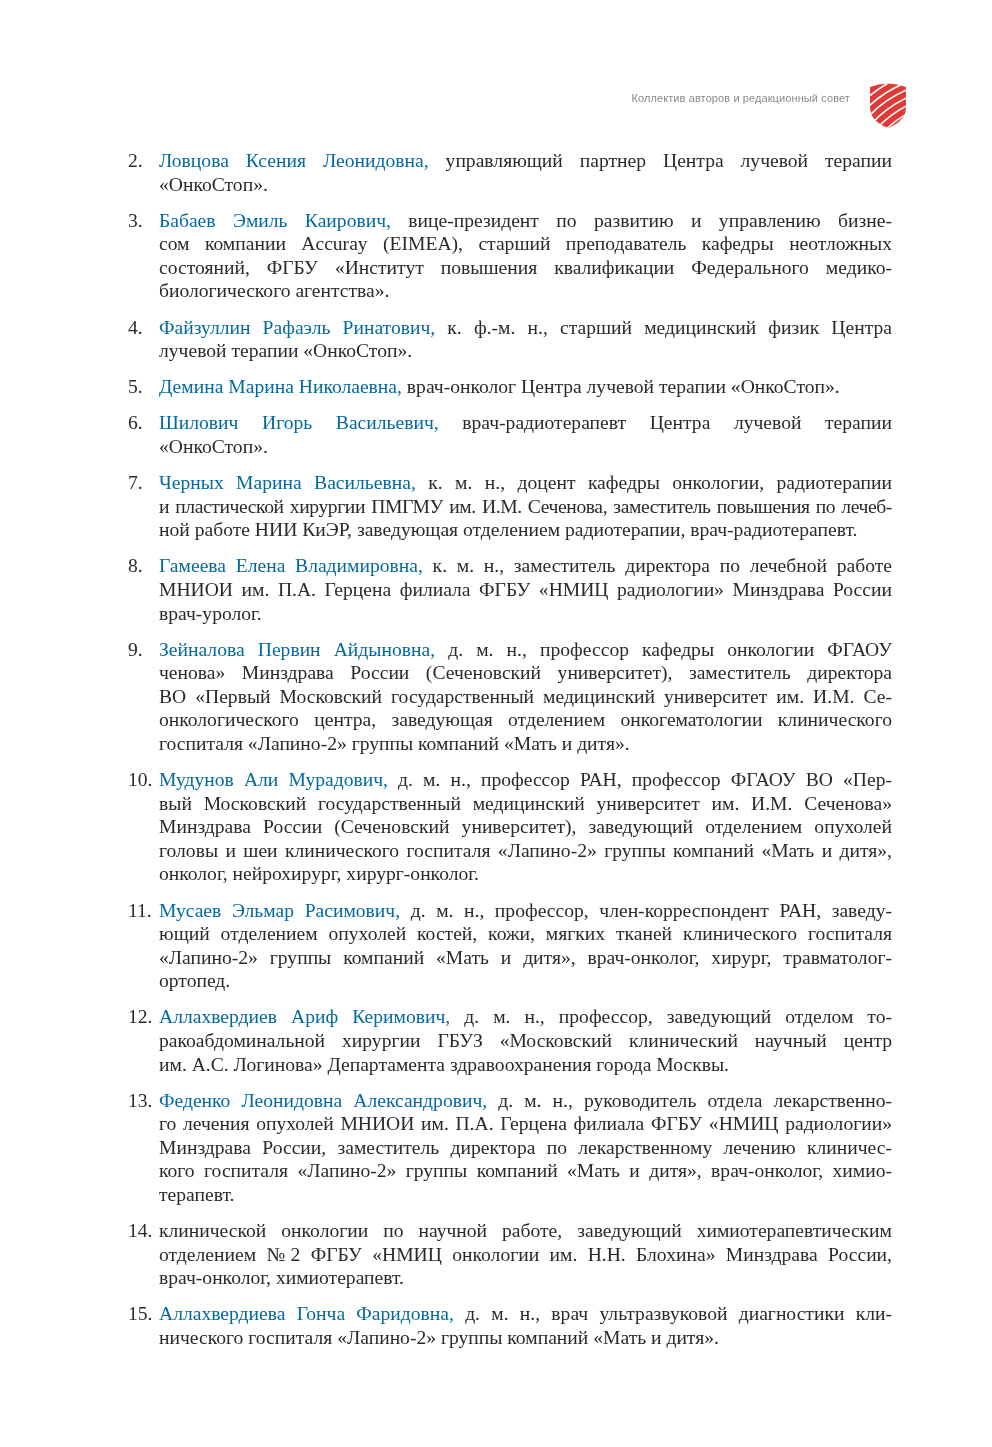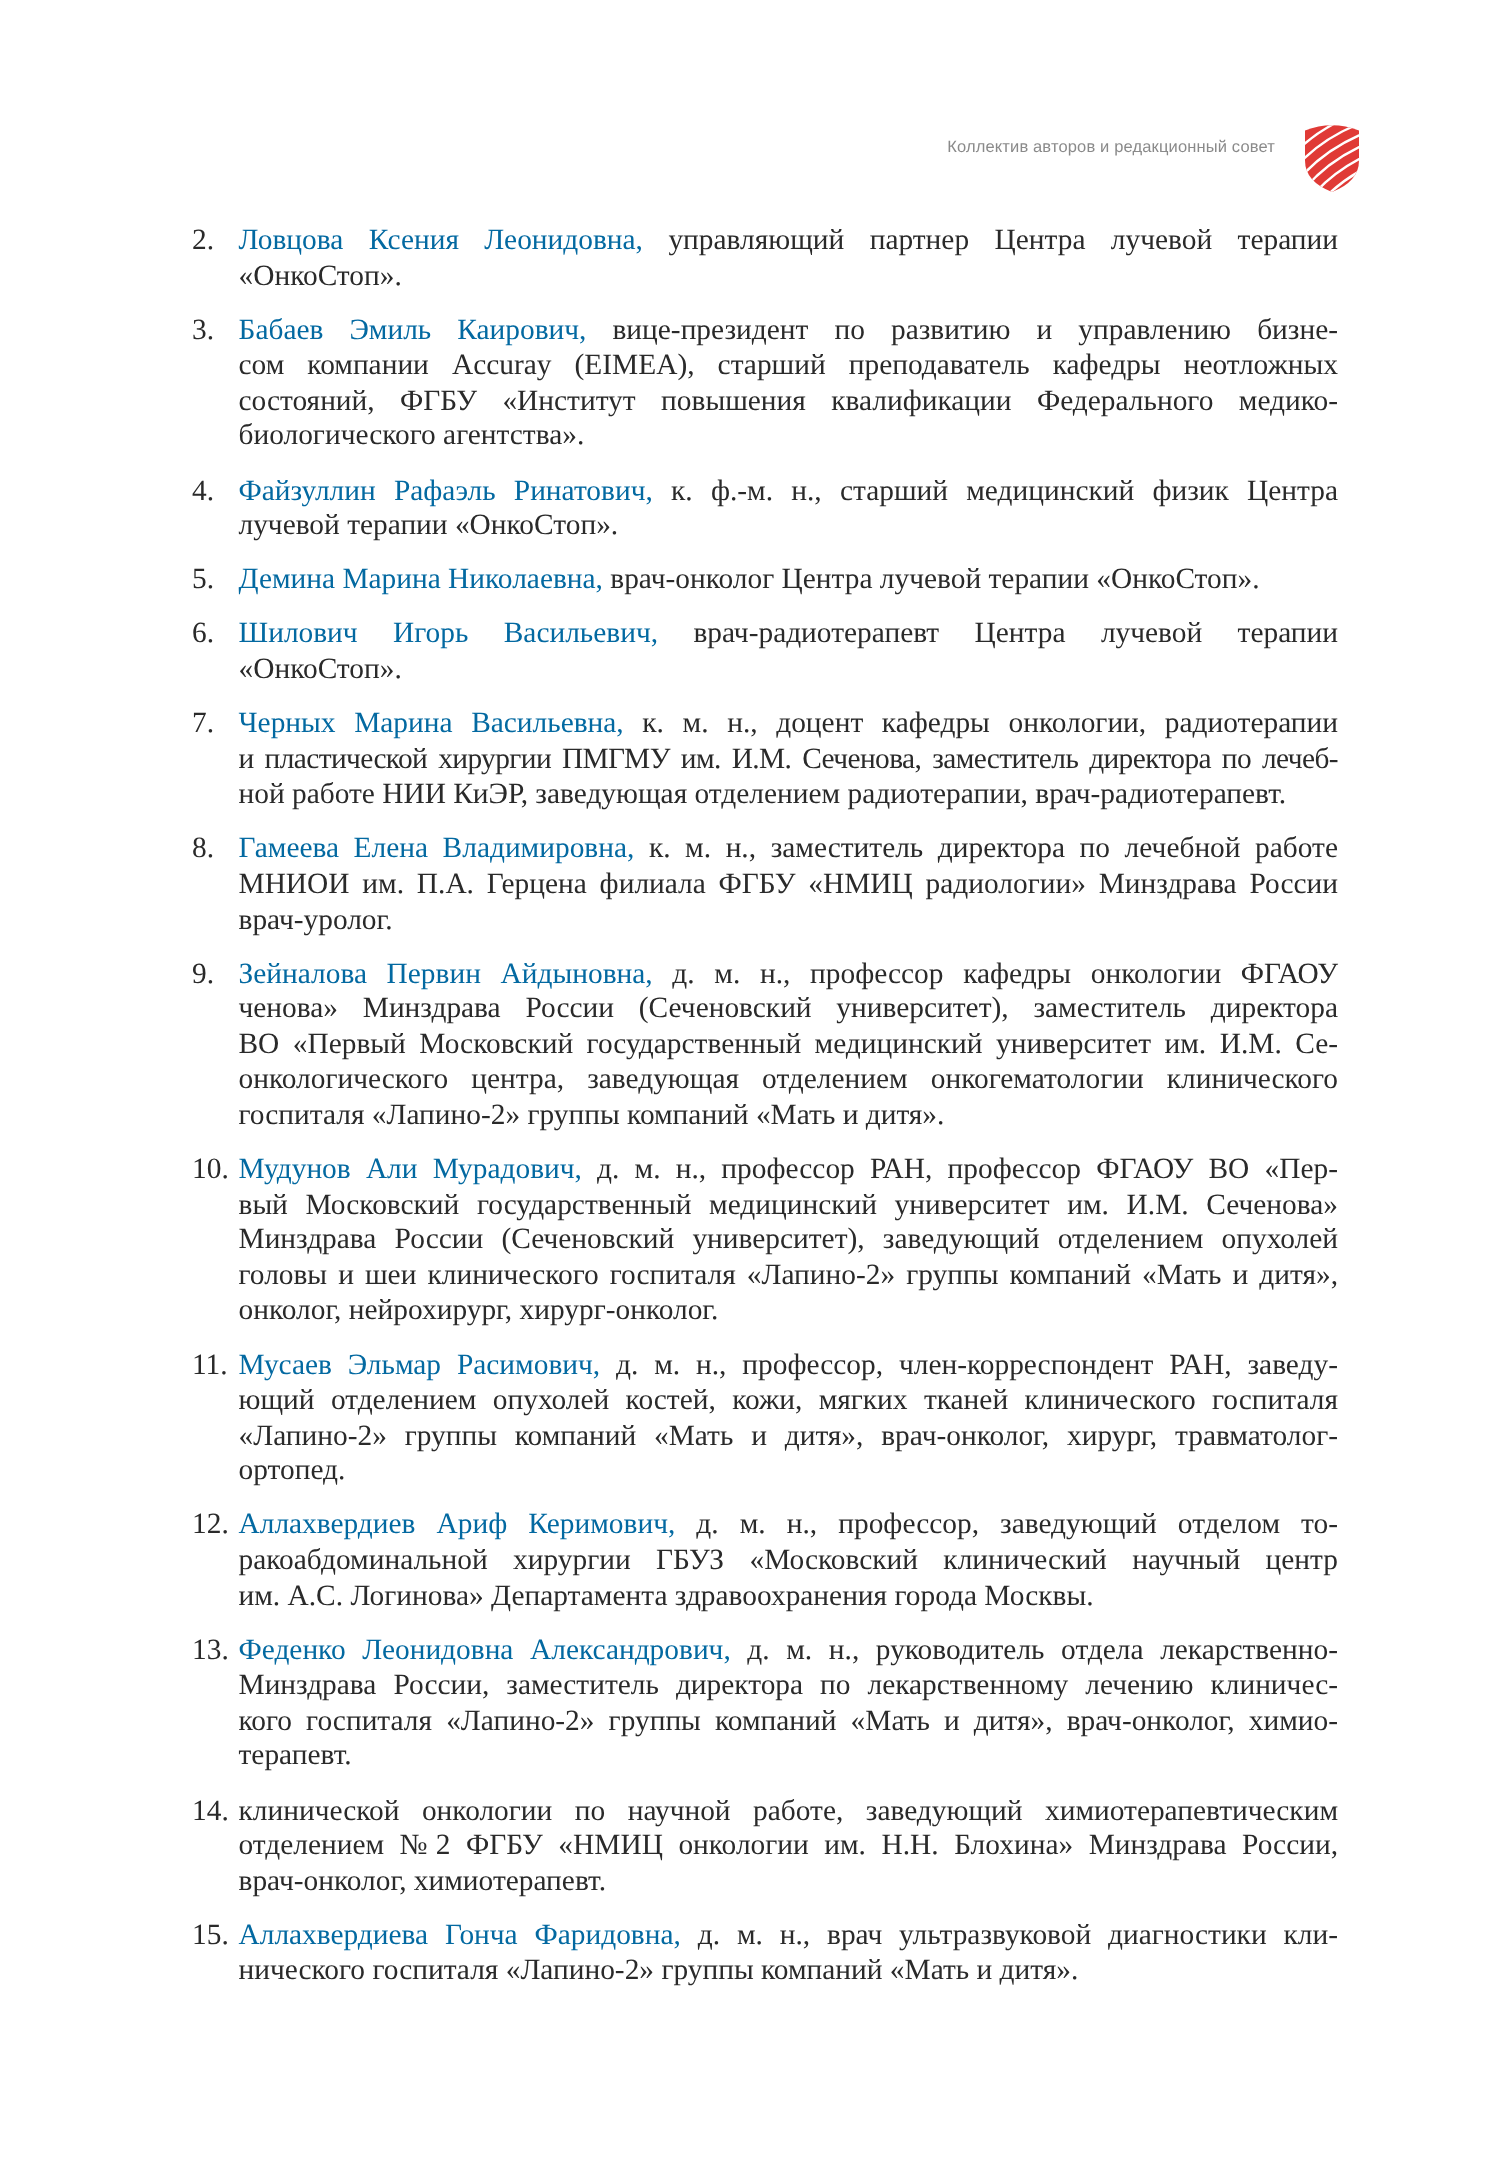--- a/index.html
+++ b/index.html
@@ -71,21 +71,21 @@
         <span class="line last"><span class="name">Демина Марина Николаевна,</span><span>&nbsp;врач-онколог Центра лучевой терапии «ОнкоСтоп».</span></span>
       </li>
       <li class="item">
         <span class="num">6.</span>
         <span class="line"><span class="name">Шилович Игорь Васильевич,</span><span>&nbsp;врач-радиотерапевт Центра лучевой терапии</span></span>
         <span class="line last"><span>«ОнкоСтоп».</span></span>
       </li>
       <li class="item">
         <span class="num">7.</span>
         <span class="line"><span class="name">Черных Марина Васильевна,</span><span class="deg">&nbsp;к. м. н.,</span><span>&nbsp;доцент кафедры онкологии, радиотерапии</span></span>
-        <span class="line" style="letter-spacing: -0.4px;"><span>и пластической хирургии ПМГМУ им. И.М. Сеченова, заместитель директора по лечеб-</span></span>
+        <span class="line" style="letter-spacing: -0.4px;"><span>и пластической хирургии ПМГМУ им. И.М. Сеченова, заместитель повышения по лечеб-</span></span>
         <span class="line last"><span>ной работе НИИ КиЭР, заведующая отделением радиотерапии, врач-радиотерапевт.</span></span>
       </li>
       <li class="item">
         <span class="num">8.</span>
         <span class="line"><span class="name">Гамеева Елена Владимировна,</span><span class="deg">&nbsp;к. м. н.</span><span>, заместитель директора по лечебной работе</span></span>
         <span class="line"><span>МНИОИ им. П.А. Герцена филиала ФГБУ «НМИЦ радиологии» Минздрава России</span></span>
         <span class="line last"><span>врач-уролог.</span></span>
       </li>
       <li class="item">
         <span class="num">9.</span>
@@ -112,20 +112,21 @@
       </li>
       <li class="item">
         <span class="num">12.</span>
         <span class="line"><span class="name">Аллахвердиев Ариф Керимович,</span><span class="deg">&nbsp;д. м. н.,</span><span>&nbsp;профессор, заведующий отделом то-</span></span>
         <span class="line"><span>ракоабдоминальной хирургии ГБУЗ «Московский клинический научный центр</span></span>
         <span class="line last"><span>им. А.С. Логинова» Департамента здравоохранения города Москвы.</span></span>
       </li>
       <li class="item">
         <span class="num">13.</span>
         <span class="line"><span class="name">Феденко Леонидовна Александрович,</span><span class="deg">&nbsp;д. м. н.</span><span>, руководитель отдела лекарственно-</span></span>
+        <span class="line"><span>го лечения опухолей МНИОИ им. П.А. Герцена филиала ФГБУ «НМИЦ радиологии»</span></span>
         <span class="line"><span>Минздрава России, заместитель директора по лекарственному лечению клиничес-</span></span>
         <span class="line"><span>кого госпиталя «Лапино-2» группы компаний «Мать и дитя», врач-онколог, химио-</span></span>
         <span class="line last"><span>терапевт.</span></span>
       </li>
       <li class="item">
         <span class="num">14.</span>
         <span class="line"><span>клинической онкологии по научной работе, заведующий химиотерапевтическим</span></span>
         <span class="line"><span>отделением №2 ФГБУ «НМИЦ онкологии им. Н.Н. Блохина» Минздрава России,</span></span>
         <span class="line last"><span>врач-онколог, химиотерапевт.</span></span>
       </li>

